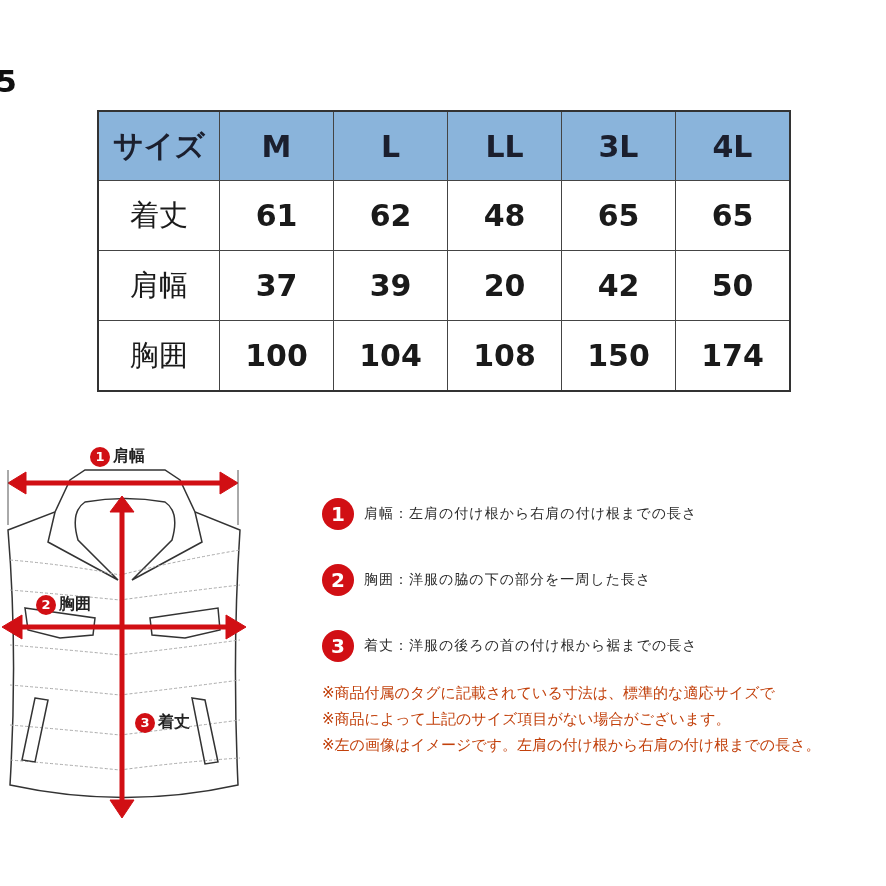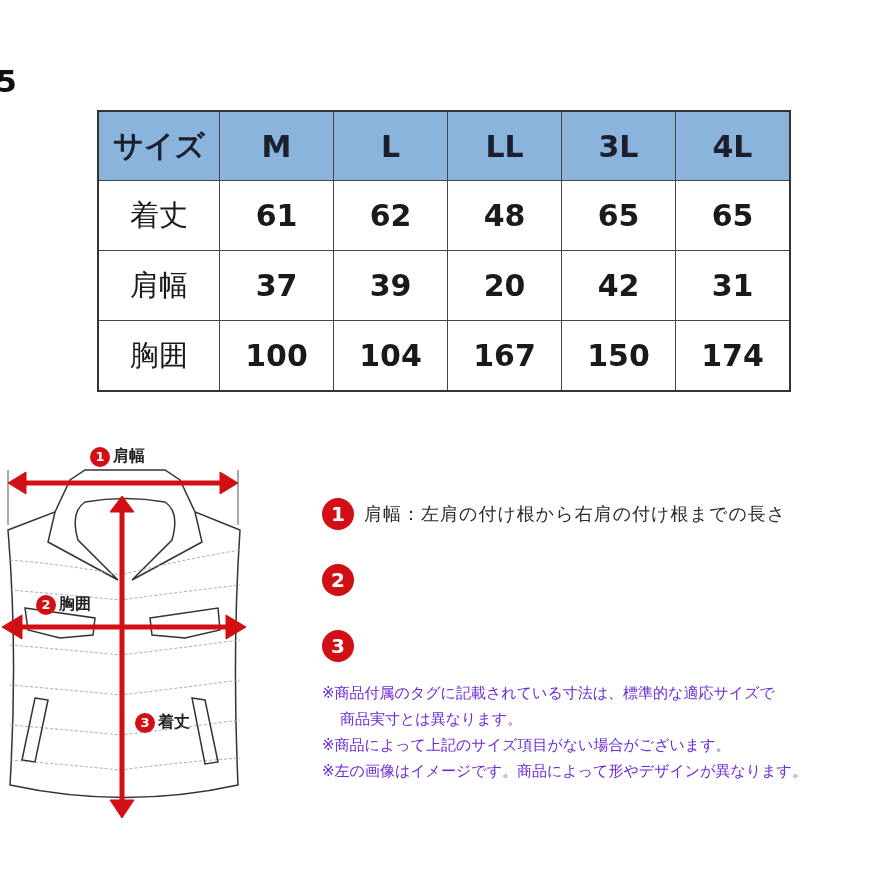--- a/index.html
+++ b/index.html
@@ -14,22 +14,22 @@
   table.size-table td { background: #ffffff; height: 69px; color: #1a1a1a; }
   table.size-table .c0 { width: 120px; }
   table.size-table .cn { width: 113px; }
   table.size-table .rowlabel { font-weight: normal; font-size: 29px; }
   .diagram { position: absolute; left: 0; top: 440px; width: 250px; height: 390px; }
   .legend { position: absolute; left: 322px; top: 496px; }
   .legend-item { display: flex; align-items: center; height: 36px; margin-bottom: 30px; white-space: nowrap; }
   .num-badge { width: 32px; height: 32px; border-radius: 50%; background: #d10f14; color: #fff;
                font-weight: bold; font-size: 20px; display: flex; align-items: center; justify-content: center;
                margin-right: 10px; flex-shrink: 0; }
-  .legend-text { font-size: 18px; color: #2b2b2b; letter-spacing: 1px; }
-  .notes { position: absolute; left: 322px; top: 680px; font-size: 15px; color: #6d28d9; line-height: 26px; white-space: nowrap; }
+  .legend-text { font-size: 14px; color: #2b2b2b; letter-spacing: 1px; }
+  .notes { position: absolute; left: 322px; top: 680px; font-size: 15px; color: #c2410c; line-height: 26px; white-space: nowrap; }
   .notes .indent { padding-left: 18px; }
   .dlabel { position: absolute; display: flex; align-items: center; font-size: 16px; font-weight: bold; color: #222; }
   .dlabel .b { width: 20px; height: 20px; border-radius: 50%; background: #d10f14; color: #fff; font-size: 13px;
                display: flex; align-items: center; justify-content: center; margin-right: 3px; }
 </style>
 </head>
 <body>
 
 <div class="corner-mark">5</div>
 
@@ -50,27 +50,27 @@
     <td>48</td>
     <td>65</td>
     <td>65</td>
   </tr>
   <tr>
     <td class="rowlabel">肩幅</td>
     <td>37</td>
     <td>39</td>
     <td>20</td>
     <td>42</td>
-    <td>31</td>
+    <td>50</td>
   </tr>
   <tr>
     <td class="rowlabel">胸囲</td>
     <td>100</td>
     <td>104</td>
-    <td>167</td>
+    <td>108</td>
     <td>150</td>
     <td>174</td>
   </tr>
 </tbody>
   </table>
 
 <div class="diagram">
   <svg width="250" height="390" viewBox="0 0 250 390">
 
     <path d="M8 90 L55 72 L70 40 L85 30 L165 30 L180 40 L195 72 L240 90 Q232 210 238 345 Q125 370 10 345 Q18 210 8 90 Z" fill="#ffffff" stroke="#333" stroke-width="1.5"></path>
@@ -120,24 +120,25 @@
   </div>
 </div>
 
 <div class="legend">
   <div class="legend-item">
     <span class="num-badge">1</span>
     <span class="legend-text">肩幅：左肩の付け根から右肩の付け根までの長さ</span>
   </div>
   <div class="legend-item">
     <span class="num-badge">2</span>
+    <span class="legend-text">胸囲：洋服の脇の下の部分を一周した長さ</span>
   </div>
   <div class="legend-item">
     <span class="num-badge">3</span>
+    <span class="legend-text">着丈：洋服の後ろの首の付け根から裾までの長さ</span>
   </div>
 </div>
 
 <div class="notes">
   <div>※商品付属のタグに記載されている寸法は、標準的な適応サイズで</div>
-  <div class="indent">商品実寸とは異なります。</div>
   <div>※商品によって上記のサイズ項目がない場合がございます。</div>
-  <div>※左の画像はイメージです。商品によって形やデザインが異なります。</div>
+  <div>※左の画像はイメージです。左肩の付け根から右肩の付け根までの長さ。</div>
 </div>
 
 </body></html>

